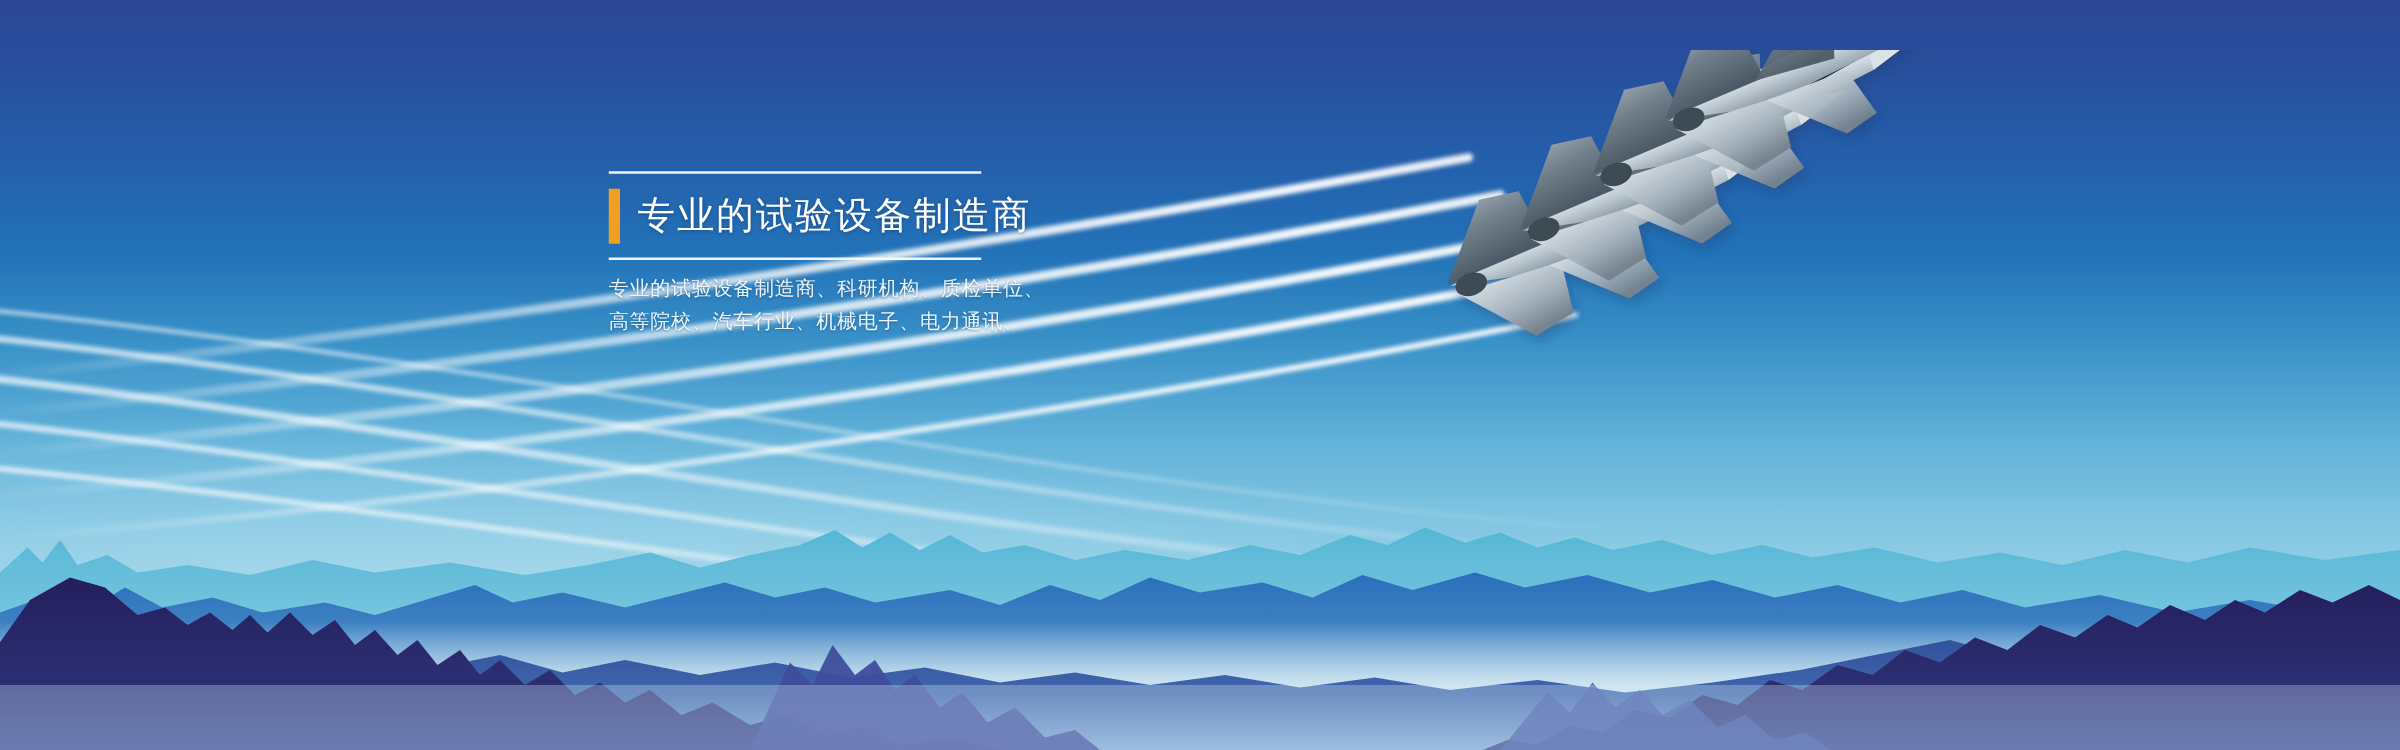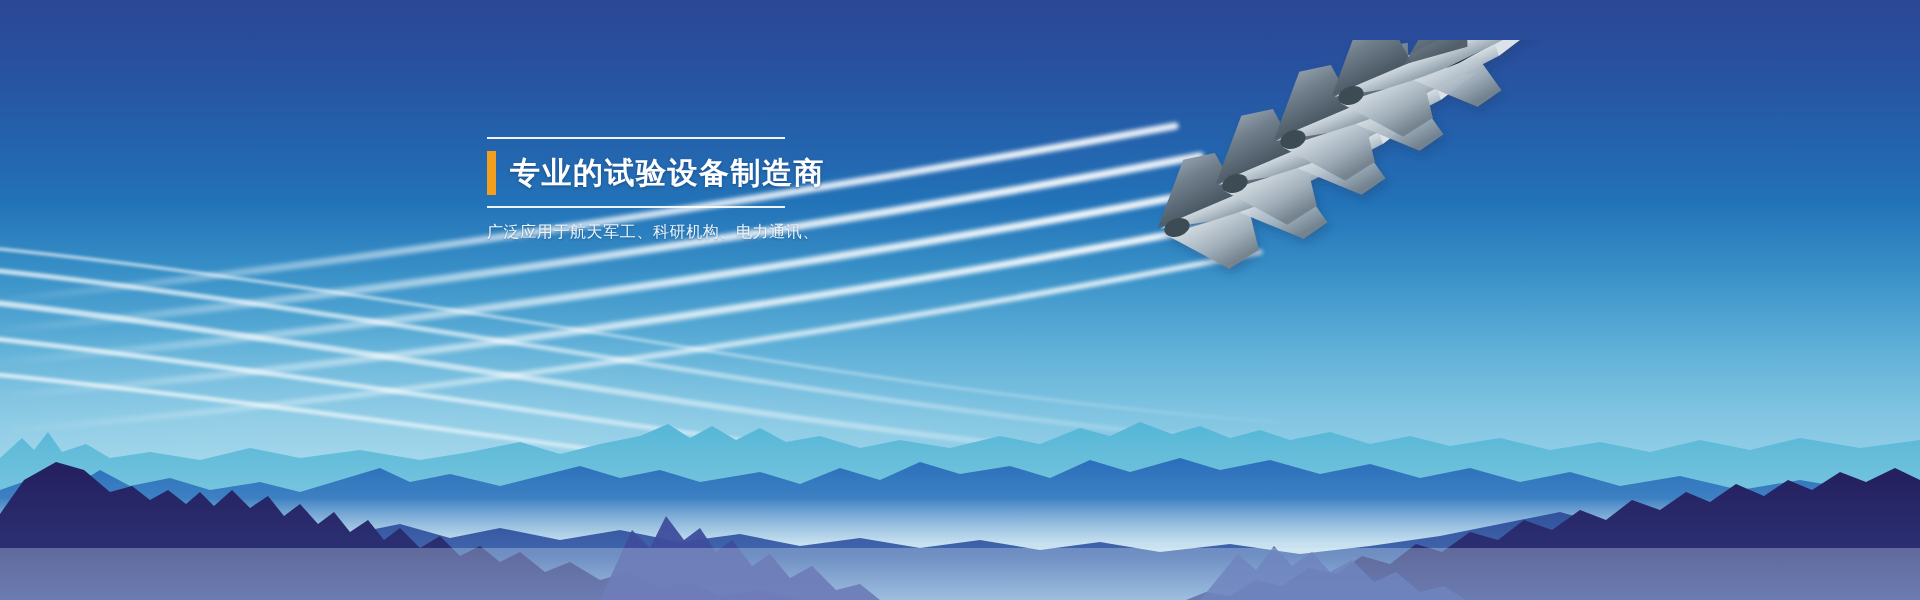--- a/index.html
+++ b/index.html
@@ -69,21 +69,21 @@
     width:9px;
     background:#f0a01e;
     margin-right:14px;
     flex:0 0 9px;
   }
   .headline {
     color:#ffffff;
     font-size:30px;
     line-height:44px;
     letter-spacing:1.5px;
-    font-weight:700;
+    font-weight:400;
     white-space:nowrap;
     text-shadow:0 1px 3px rgba(10,40,90,.45);
   }
 
   .subtext {
     margin-top:11px;
     color:#eef6fb;
     font-size:16px;
     line-height:26px;
     letter-spacing:.6px;
@@ -317,18 +317,19 @@
     <div class="rule top"></div>
 
     <div class="headline-row">
       <div class="accent-bar"></div>
       <div class="headline">专业的试验设备制造商</div>
     </div>
 
     <div class="rule bottom"></div>
 
     <div class="subtext">
-      <span class="ln">广泛应用于航天军工、科研机构、电力通讯、</span>
+      <span class="ln">专业的试验设备制造商、科研机构、质检单位、</span>
+      <span class="ln">高等院校、汽车行业、机械电子、电力通讯、</span>
     </div>
 
   </div>
 
 </div>
 
 </body></html>

